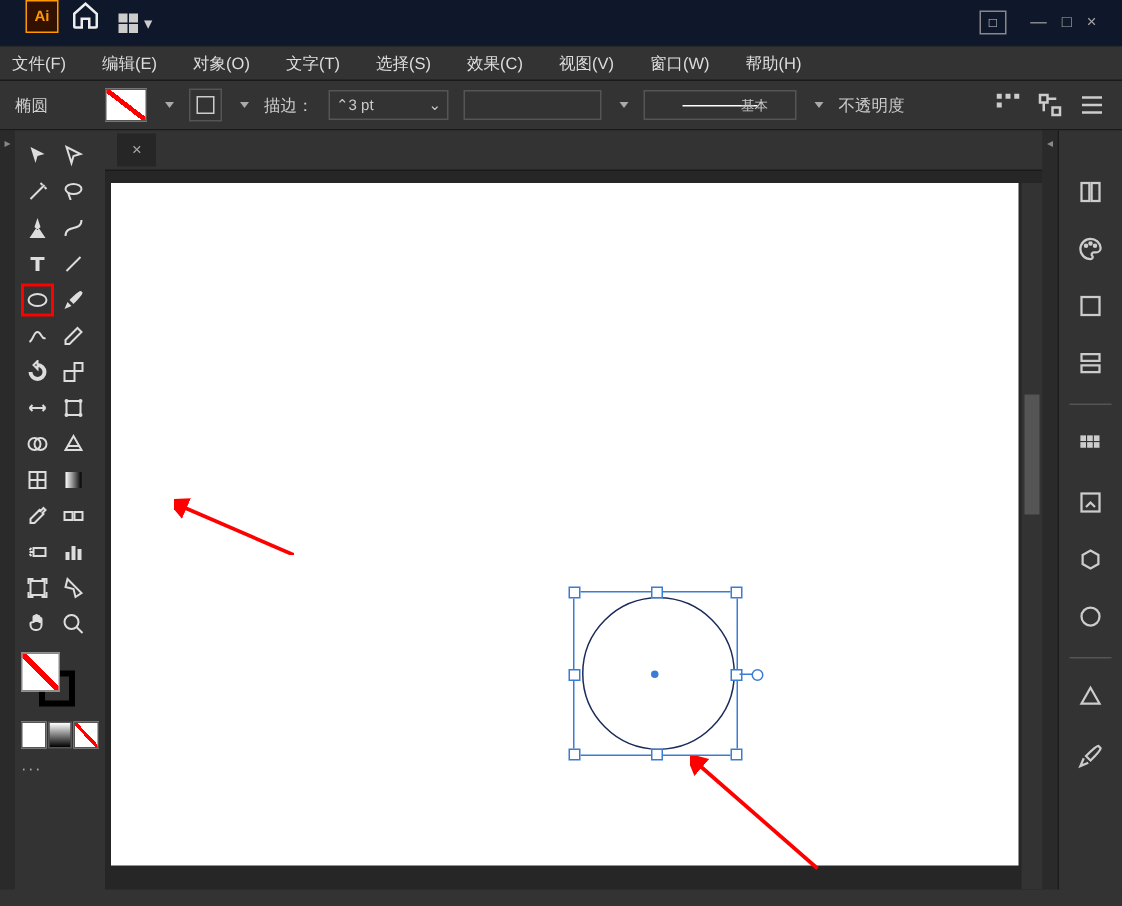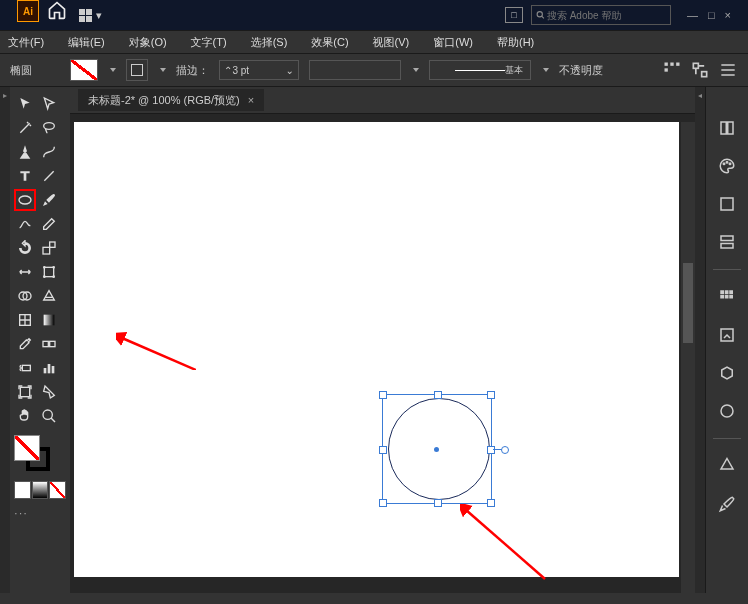--- a/index.html
+++ b/index.html
@@ -461,27 +461,20 @@
         <span></span>
         <span></span>
         <span></span>
       </div>
     <span>▾</span>
   </div>
   <div class="titlebar-right">
     <div class="bracket-icon">
         <span>□</span>
       </div>
-    <div class="search-box">
-      <svg width="10" height="10" viewBox="0 0 24 24" fill="none" stroke="#888" stroke-width="3">
-          <circle cx="10" cy="10" r="7"></circle>
-          <path d="M21 21l-6-6"></path>
-        </svg>
-      <input placeholder="搜索 Adobe 帮助" style="">
-    </div>
     <div class="window-controls">
       <span>—</span>
       <span>□</span>
       <span>×</span>
     </div>
   </div>
 </div>
 
 <div class="menubar">
   <span class="menu-item">文件(F)</span>
@@ -505,21 +498,21 @@
   <span class="dropdown-arrow"></span>
   <span>描边：</span>
   <div class="pt-input">
     <span>⌃</span>
       <span>3 pt</span>
       <span style="margin-left:auto">⌄</span>
   </div>
   <div class="brush-preview"></div>
   <span class="dropdown-arrow"></span>
   <div class="line-preview">
-    <span style="position:absolute;right:7px;font-size:9px;color:#ccc">基本</span>
+    <span style="position:absolute;right:18px;font-size:9px;color:#ccc">基本</span>
   </div>
   <span class="dropdown-arrow"></span>
   <span>不透明度</span>
   <div style="margin-left:auto;display:flex;gap:8px">
     <div class="icon-btn">
         <svg viewBox="0 0 24 24" fill="currentColor">
           <rect x="3" y="3" width="4" height="4"></rect>
           <rect x="10" y="3" width="4" height="4"></rect>
           <rect x="17" y="3" width="4" height="4"></rect>
           <rect x="3" y="10" width="4" height="4"></rect>
@@ -739,21 +732,20 @@
       <div class="color-mini white"></div>
       <div class="color-mini grad"></div>
       <div class="color-mini none"></div>
     </div>
     <div class="dots-icon">···</div>
   </div>
 
   <div class="doc-column">
     <div class="tab-bar">
       <div class="tab">
-        <span>未标题-2* @ 100% (RGB/预览)</span>
         <span class="tab-close">×</span>
       </div>
     </div>
     <div class="canvas-wrap">
       <div class="artboard"></div>
       <div class="ellipse-shape"></div>
       <div class="selection-box">
         <div class="handle h-tl"></div>
         <div class="handle h-tm"></div>
         <div class="handle h-tr"></div>

